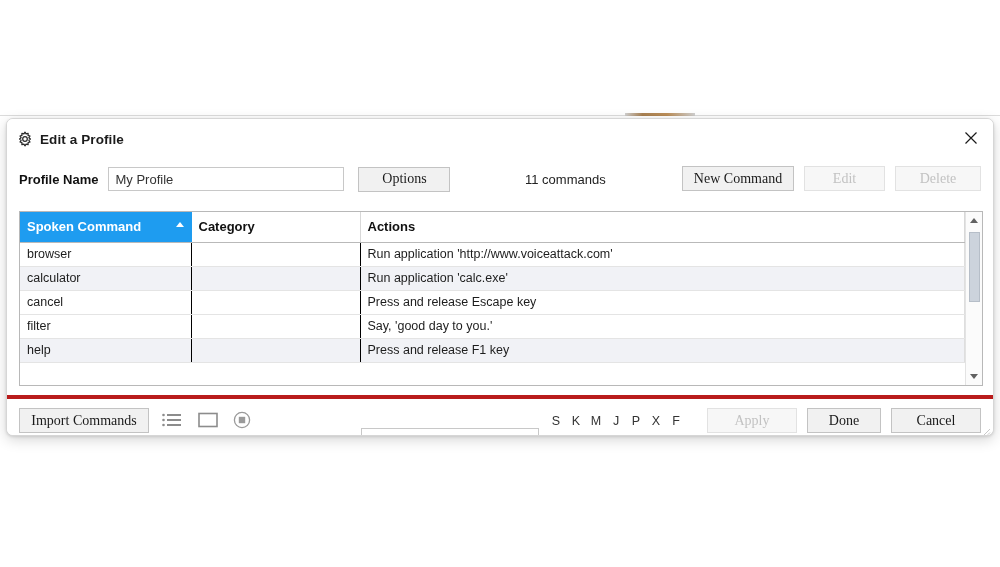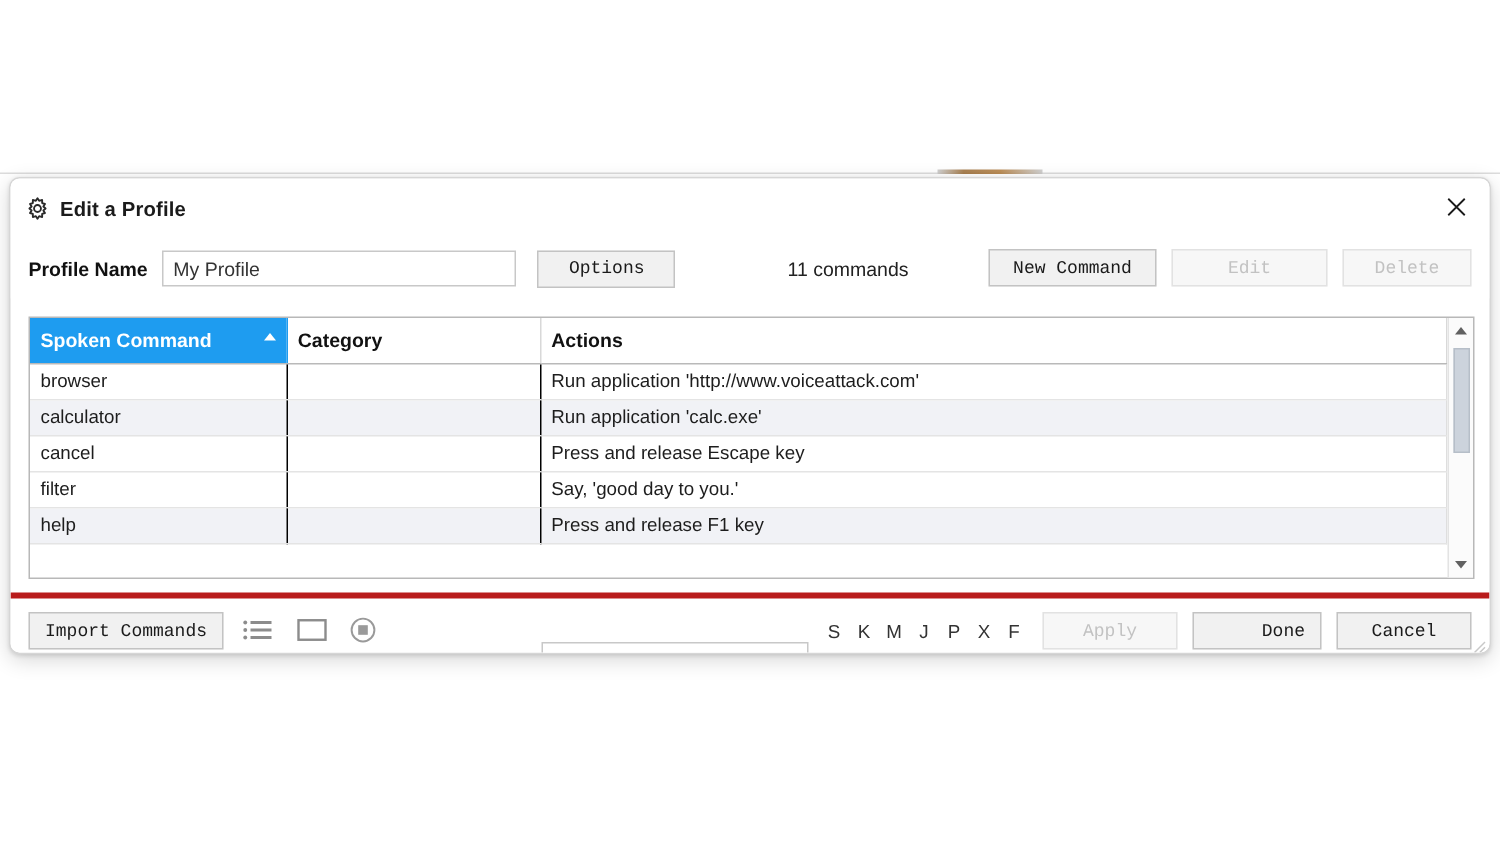--- a/index.html
+++ b/index.html
@@ -118,23 +118,23 @@
     box-sizing: border-box;
     outline: none;
     font-family: "Liberation Sans", sans-serif;
   }
   .txt-input::placeholder { color: #9a9a9a; }
 
   .btn {
     height: 25px;
     border: 1px solid #c3c3c3;
     background: #f1f1f1;
-    font-size: 12px;
+    font-size: 14px;
     color: #1a1a1a;
-    font-family: Liberation Mono, monospace;
+    font-family: Liberation Serif, serif;
     cursor: pointer;
     padding: 0 10px;
     box-sizing: border-box;
     white-space: nowrap;
   }
   .btn.disabled {
     color: #c2c2c2;
     background: #f7f7f7;
     border-color: #e2e2e2;
     cursor: default;
@@ -152,21 +152,21 @@
   }
 
   .right-btns {
     position: absolute;
     right: 12px;
     top: 7px;
     display: flex;
     gap: 10px;
   }
   .btn-new { width: 112px; }
-  .btn-edit { width: 104px; }
+  .btn-edit { width: 81px; }
   .btn-del { width: 86px; }
 
   
   .grid-wrap {
     position: absolute;
     left: 12px;
     top: 92px;
     width: 964px;
     height: 175px;
     border: 1px solid #b8b8b8;
@@ -351,21 +351,21 @@
   }
 
   .bottom-right {
     position: absolute;
     right: 12px;
     top: 9px;
     display: flex;
     gap: 10px;
   }
   .btn-apply  { width: 90px; }
-  .btn-done   { width: 86px; text-align: right; }
+  .btn-done   { width: 74px; }
   .btn-cancel { width: 90px; }
 
   .resize-grip {
     position: absolute;
     right: 2px;
     bottom: 2px;
     width: 12px;
     height: 12px;
     pointer-events: auto;
     cursor: nwse-resize;

